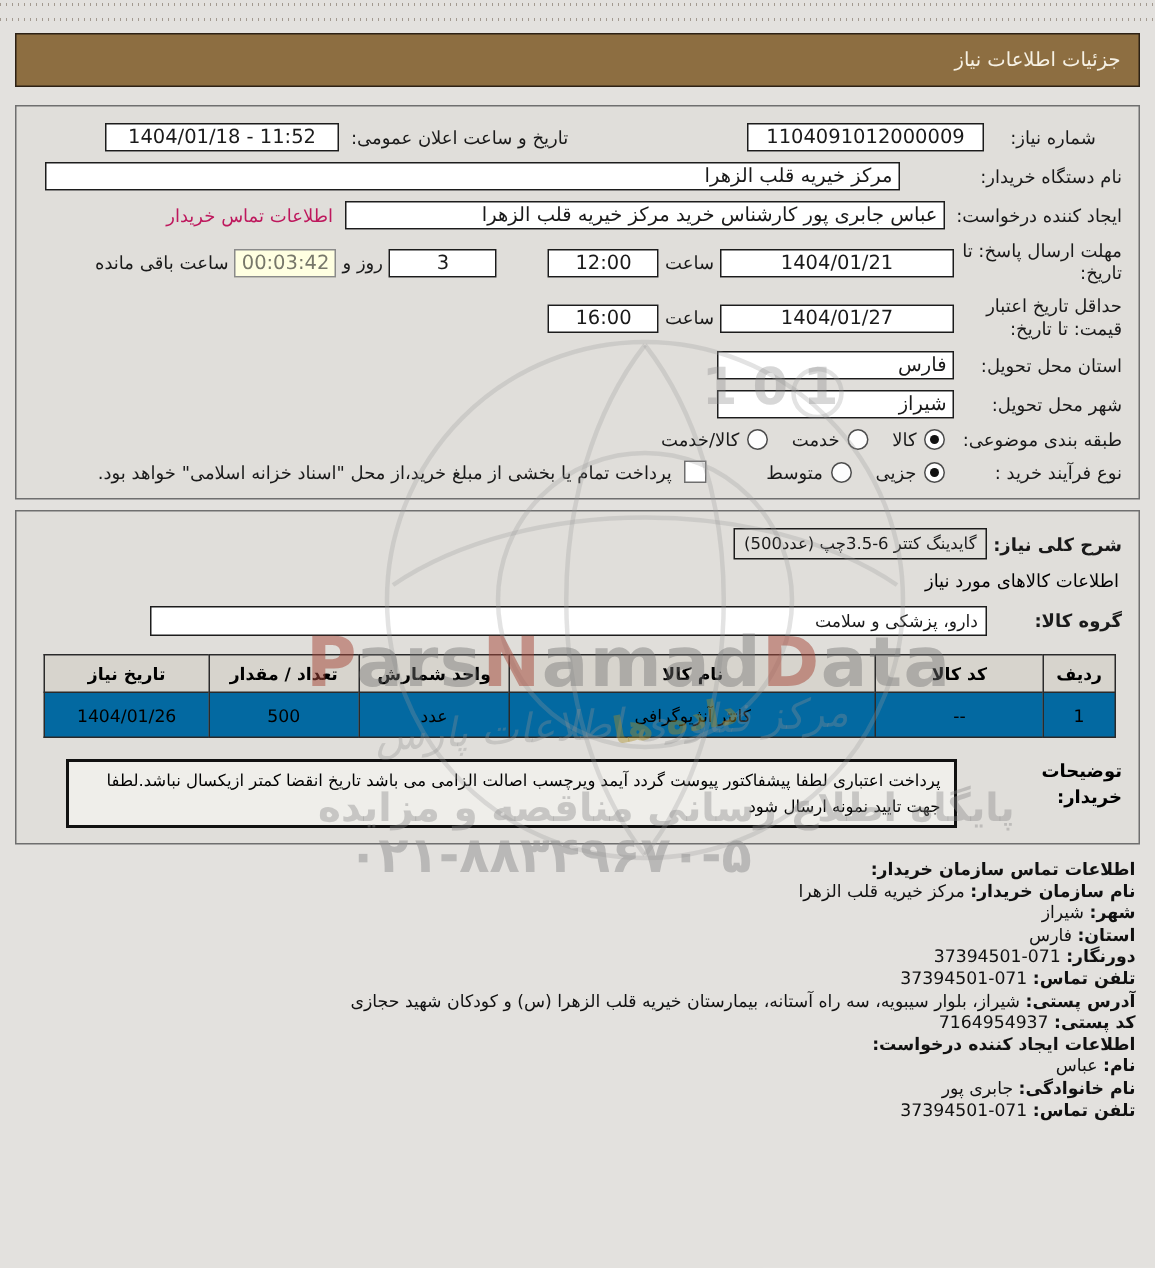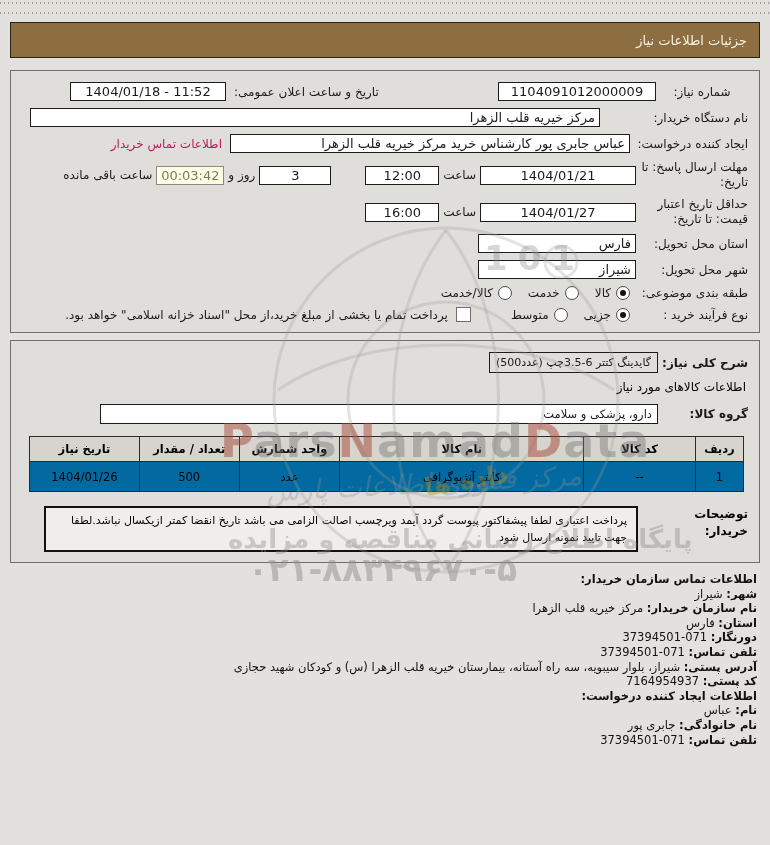--- a/index.html
+++ b/index.html
@@ -46,21 +46,21 @@
   .notes-row{display:flex;align-items:flex-start;margin-top:14px;font-size:12px;}
   .notes-lbl{font-weight:bold;width:86px;line-height:1.45;padding-left:24px;}
   .notesbox{border:2px solid #111;background:#efeeea;flex:0 0 572px;padding:4px 9px;
     font-size:11px;line-height:1.55;min-height:32px;}
 
   .contact{margin:9px 13px 0;font-size:11.5px;line-height:14.6px;color:#111;}
   .contact .b{font-weight:bold;}
   .cline{white-space:nowrap;}
 
   
-  .wm{position:absolute;inset:0;pointer-events:none;z-index:40;margin-left:16px;}
+  .wm{position:absolute;inset:0;pointer-events:none;z-index:40;}
   .wm-svg{position:absolute;left:0;top:0;}
   .wm-101{position:absolute;left:468px;top:238px;font-size:34px;font-weight:bold;
     color:rgba(130,130,130,0.32);letter-spacing:10px;direction:ltr;}
   .wm-brand{position:absolute;left:204px;top:414px;font-size:46px;font-weight:bold;
     color:rgba(115,115,115,0.42);letter-spacing:1px;direction:ltr;font-family:"DejaVu Sans",sans-serif;}
   .wm-brand .cap{color:rgba(165,70,55,0.5);}
   .wm-callig{position:absolute;left:250px;top:468px;font-size:27px;font-style:italic;
     color:rgba(145,145,145,0.33);transform:rotate(-3deg);white-space:nowrap;}
   .wm-dade{position:absolute;left:408px;top:466px;font-size:25px;font-weight:bold;
     color:rgba(170,140,35,0.42);transform:rotate(-10deg);}
@@ -213,26 +213,26 @@
     <div class="notes-row">
       <span class="notes-lbl">توضیحات خریدار:</span>
       <div class="notesbox">پرداخت اعتباری لطفا پیشفاکتور پیوست گردد آیمد ویرچسب اصالت الزامی می باشد تاریخ انقضا کمتر ازیکسال نباشد.لطفا جهت تایید نمونه ارسال شود</div>
     </div>
   </div>
 
   <div class="contact">
     <div class="b">اطلاعات تماس سازمان خریدار:</div>
 
     <div class="cline">
+      <span class="b">نام سازمان خریدار:</span>
+      <span>مرکز خیریه قلب الزهرا</span>
+    </div>
+    <div class="cline">
       <span class="b">شهر:</span>
       <span>شیراز</span>
-    </div>
-    <div class="cline">
-      <span class="b">نام سازمان خریدار:</span>
-      <span>مرکز خیریه قلب الزهرا</span>
     </div>
     <div class="cline">
       <span class="b">استان:</span>
       <span>فارس</span>
     </div>
     <div class="cline">
       <span class="b">دورنگار:</span>
       <span>071-37394501</span>
     </div>
     <div class="cline">

